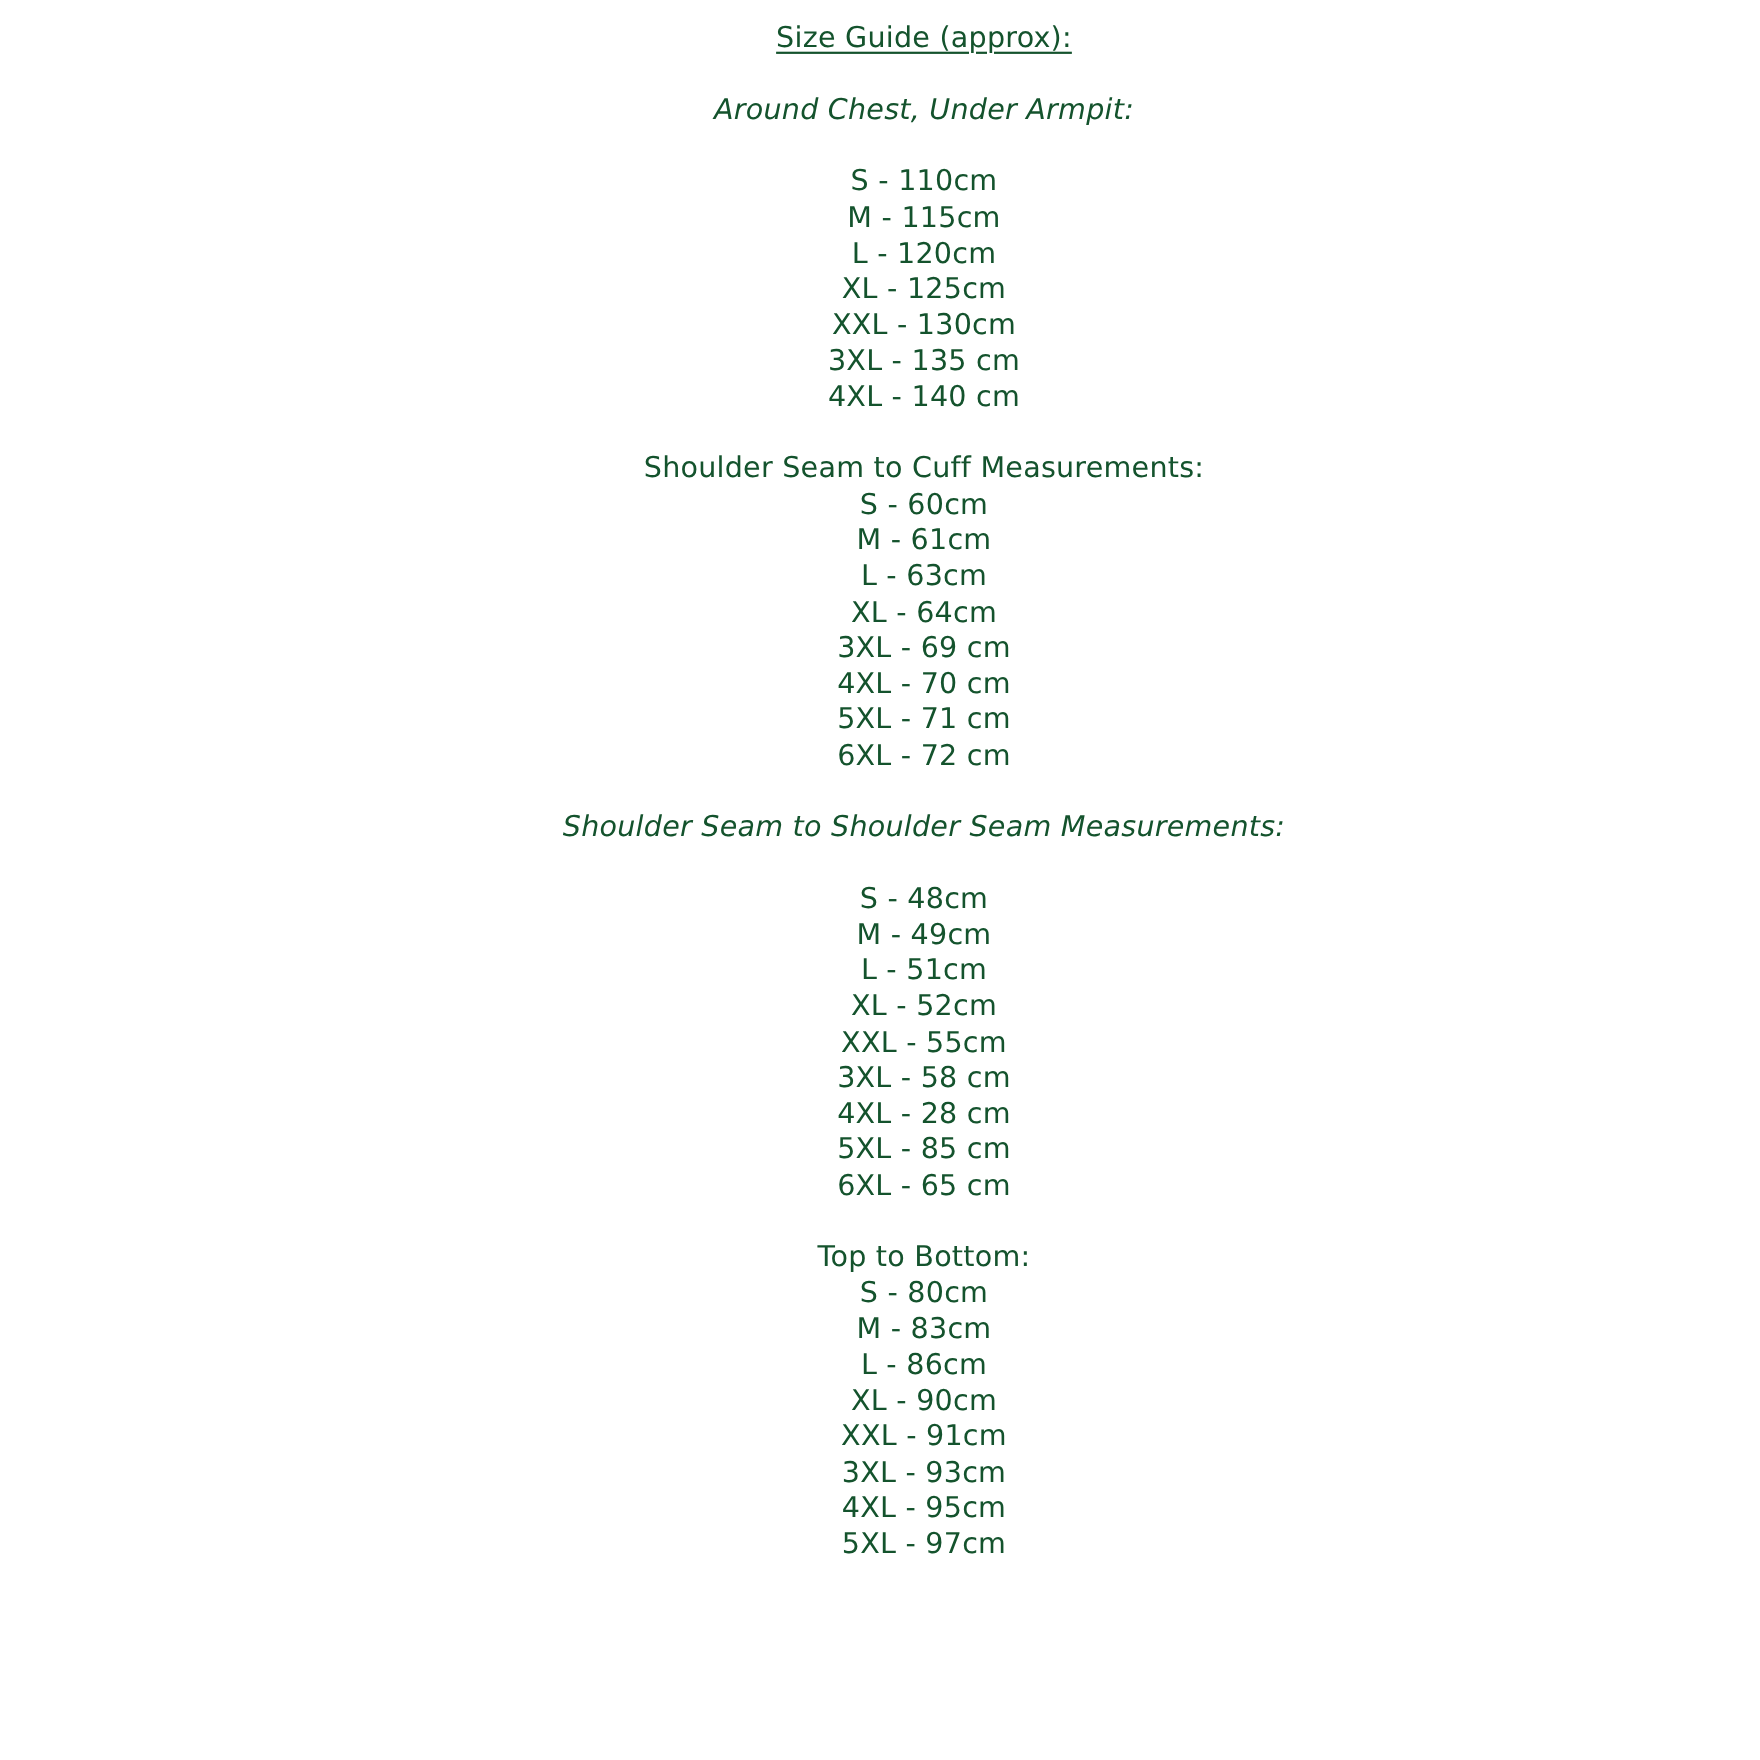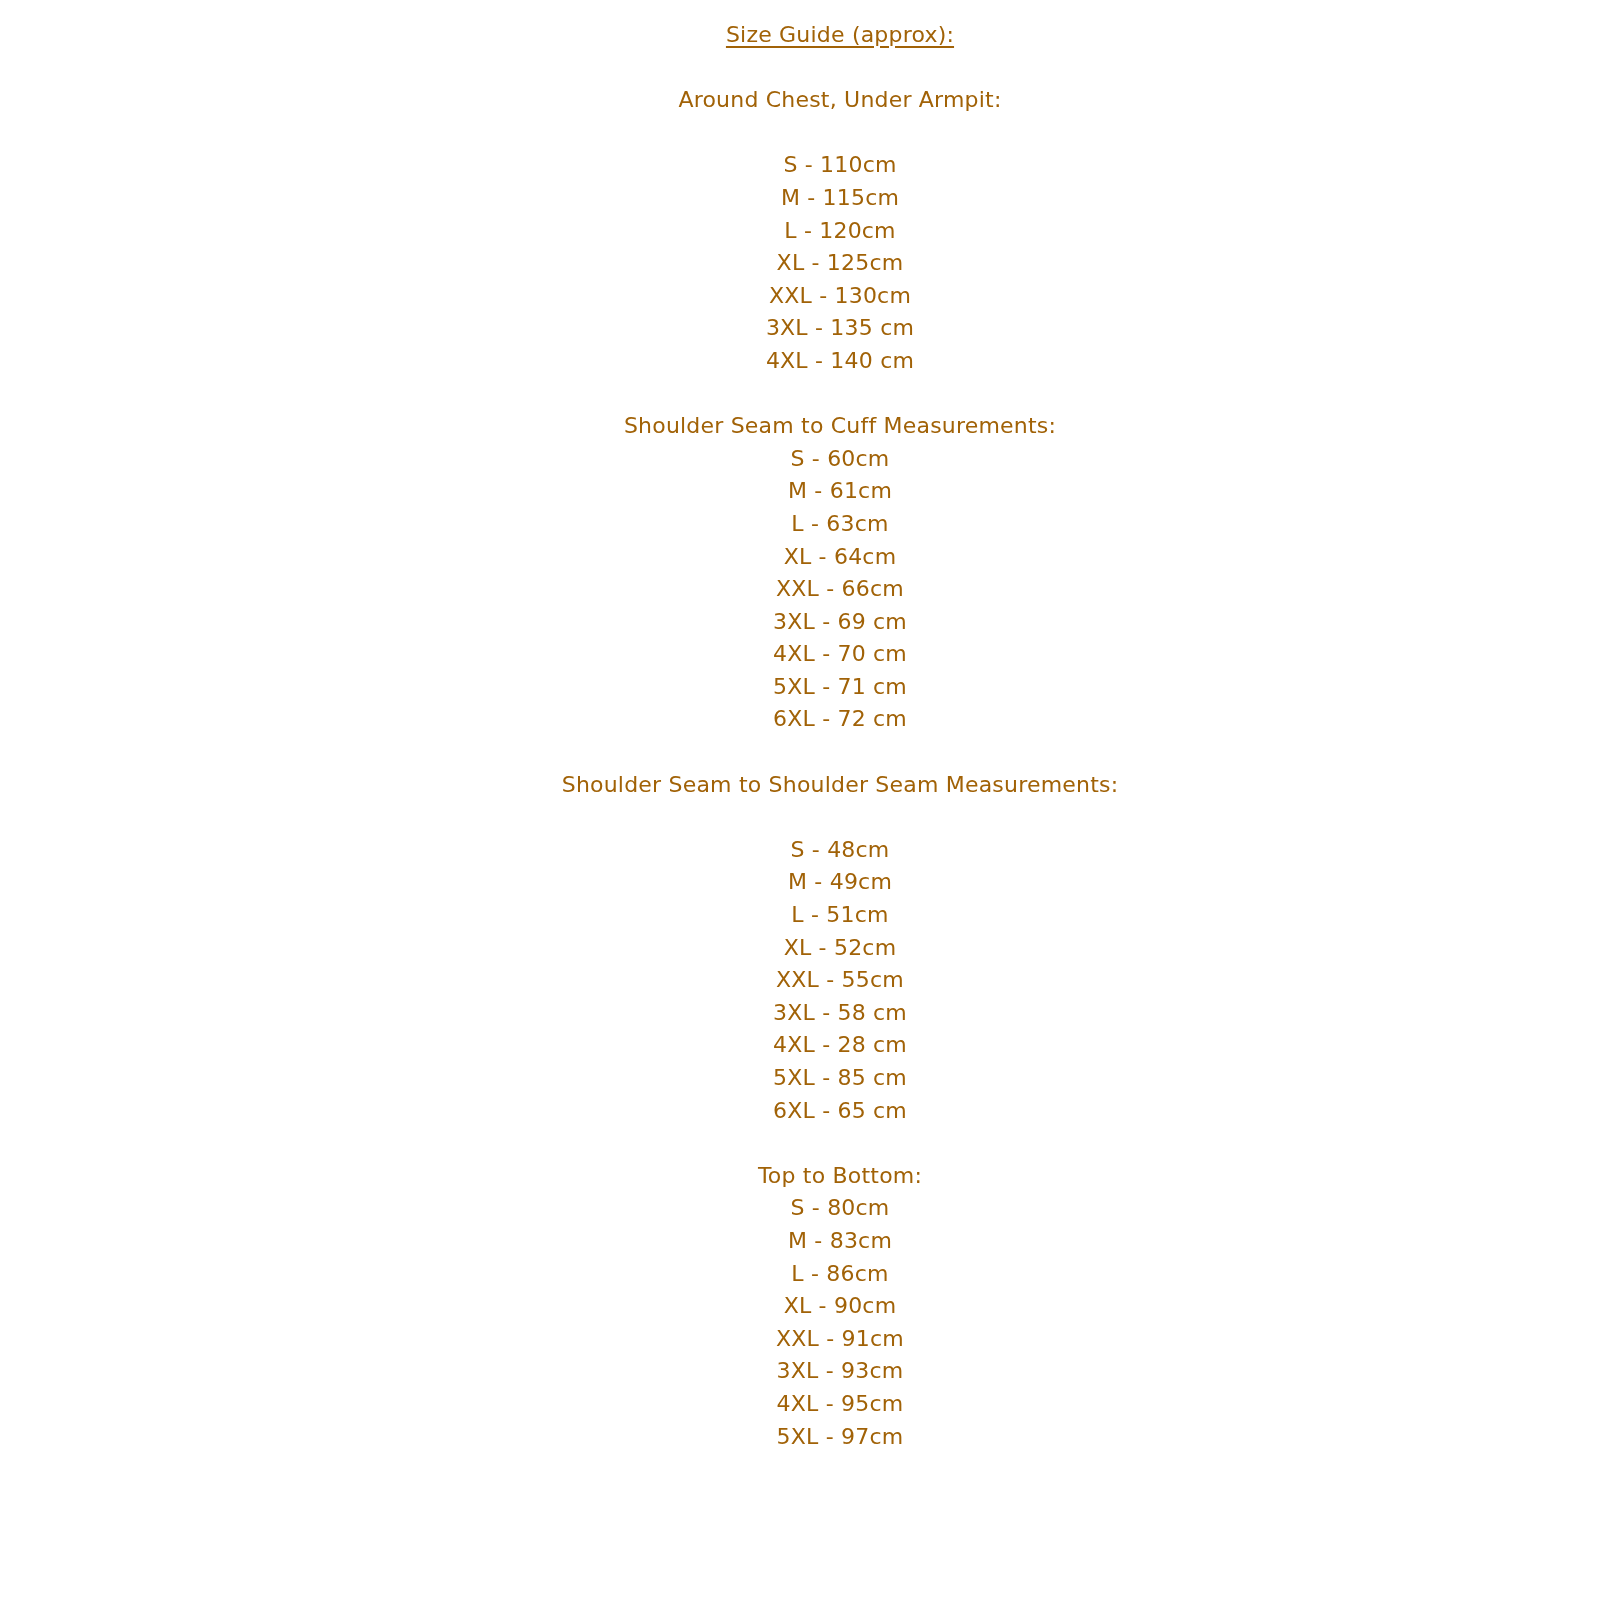--- a/index.html
+++ b/index.html
@@ -13,35 +13,36 @@
     overflow: hidden;
     font-family: "DejaVu Sans", "Liberation Sans", sans-serif;
   }
   .doc {
     box-sizing: border-box;
     width: 1600px;
     height: 1600px;
     padding-top: 19px;
     padding-left: 80px; 
     text-align: center;
-    color: #a16207;
-    font-size: 22px;
+    color: #14532d;
+    font-size: 26px;
     line-height: 32.6px;
     letter-spacing: 0.2px;
   }
   .title {
     text-decoration: underline;
     text-underline-offset: 4px;
     text-decoration-thickness: 2px;
   }
   .section {
     margin-top: 32.6px; 
   }
   .section.gap-after-heading .section-heading {
     margin-bottom: 32.6px; 
+    font-style: italic;
   }
   .section-heading, .size-row, .title {
     white-space: pre;
   }
 </style>
 </head>
 <body>
 
 <div class="doc">
   <div class="title">Size Guide (approx):</div>
@@ -59,21 +60,20 @@
         </div>
   </div>
 
   <div class="section">
     <div class="section-heading">Shoulder Seam to Cuff Measurements:</div>
     <div class="section-rows">
           <div class="size-row">S - 60cm</div>
           <div class="size-row">M - 61cm</div>
           <div class="size-row">L - 63cm</div>
           <div class="size-row">XL - 64cm</div>
-          <div class="size-row">XXL - 66cm</div>
           <div class="size-row">3XL - 69 cm</div>
           <div class="size-row">4XL - 70 cm</div>
           <div class="size-row">5XL - 71 cm</div>
           <div class="size-row">6XL - 72 cm</div>
         </div>
   </div>
 
   <div class="section gap-after-heading">
     <div class="section-heading">Shoulder Seam to Shoulder Seam Measurements:</div>
     <div class="section-rows">

